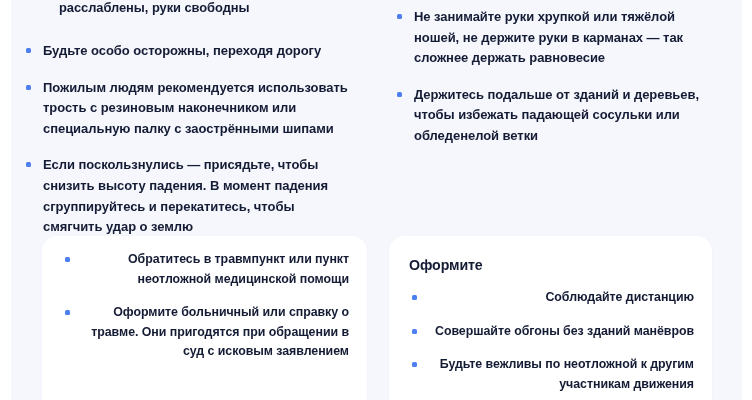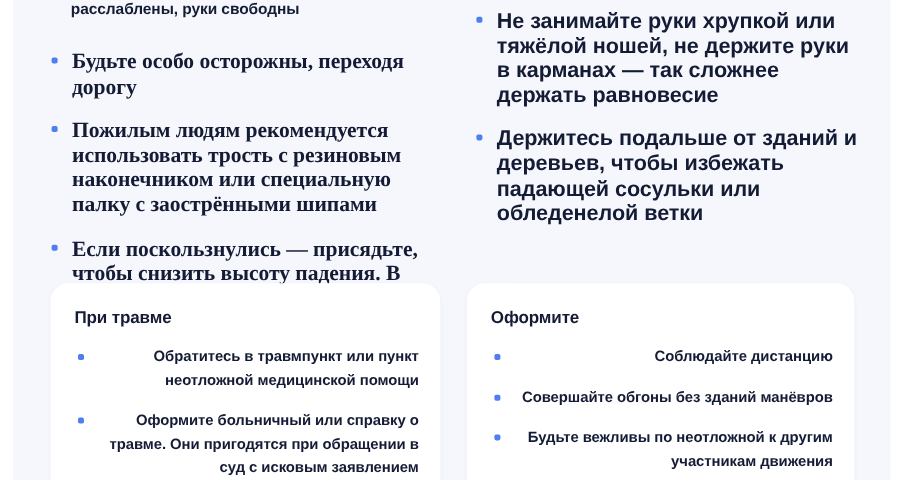--- a/index.html
+++ b/index.html
@@ -38,33 +38,33 @@
     position: absolute;
     left: 0;
     top: 0;
     width: 731px;
     height: 228px;
   }
   .col {
     position: absolute;
     top: 0;
   }
-  .col-left  { left: 28px;  width: 330px; font-family: Liberation Serif, serif; }
+  .col-left  { left: 11px;  width: 330px; }
   .col-right { left: 382px; width: 330px; }
 
   ul.bullets {
     list-style: none;
     margin: 0;
     padding: 0;
   }
   ul.bullets > li {
     position: relative;
     padding-left: 21px;
     margin: 0 0 16px 0;
-    font-size: 18px;
+    font-size: 13px;
     line-height: 20.6px;
     font-weight: 700;
     color: #141b34;
     letter-spacing: -0.05px;
   }
   ul.bullets > li:last-child { margin-bottom: 0; }
 
   ul.bullets > li .dot {
     position: absolute;
     left: 4px;
@@ -175,21 +175,20 @@
             <span>Держитесь подальше от зданий и деревьев, чтобы избежать падающей сосульки или обледенелой ветки</span>
           </li>
         </ul>
       </div>
 
     </div>
 
     <div class="cards">
 
       <div class="card card-left">
-        <h3>При травме</h3>
         <ul class="bullets">
           <li>
             <span class="dot"></span>
             <span>Обратитесь в травмпункт или пункт неотложной медицинской помощи</span>
           </li>
           <li>
             <span class="dot"></span>
             <span>Оформите больничный или справку о травме. Они пригодятся при обращении в суд с исковым заявлением</span>
           </li>
         </ul>

